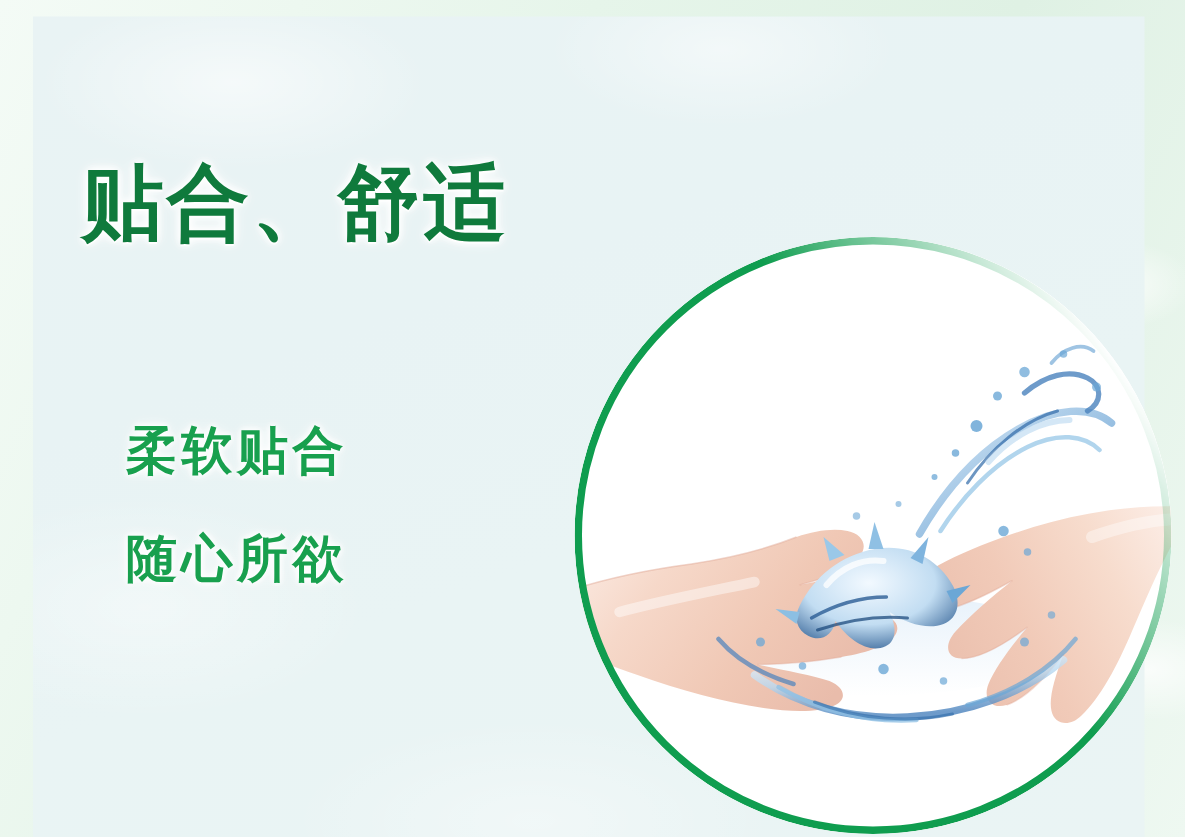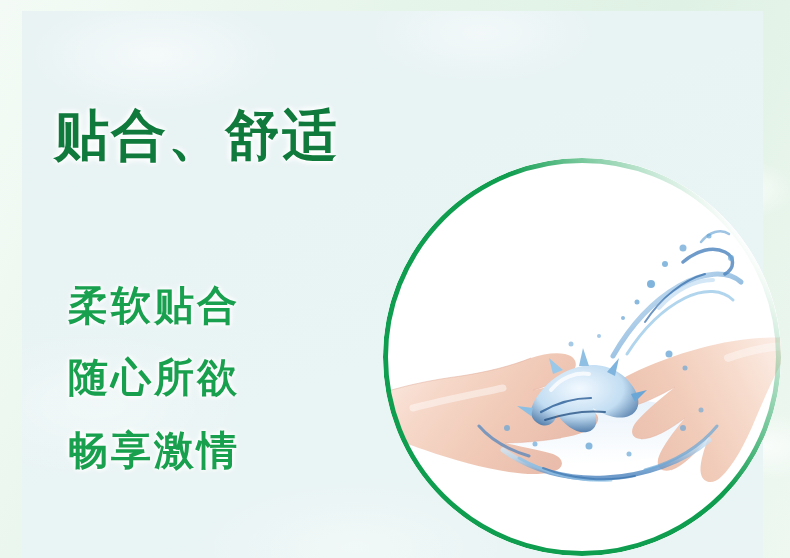--- a/index.html
+++ b/index.html
@@ -99,22 +99,22 @@
     letter-spacing: 2px;
     display: flex;
     align-items: center;
     justify-content: center;
     box-shadow: 0 0 6px rgba(255,255,255,.9);
     white-space: nowrap;
   }
 
   .feature-line {
     position: absolute;
-    left: 68px;
-    font-size: 40px;
+    left: 84px;
+    font-size: 34px;
     font-weight: 700;
     letter-spacing: 3px;
     color: #18a04e;
     white-space: nowrap;
     text-shadow:
       0 0 5px #ffffff, 0 0 5px #ffffff, 0 0 9px #ffffff;
     font-family: "Liberation Sans", "DejaVu Sans", sans-serif;
   }
   #feature-0 { top: 278px; }
   #feature-1 { top: 350px; text-align: center; }
@@ -290,17 +290,16 @@
 
   <div id="text-column">
 
     <div id="headline">贴合、舒适</div>
 
 
     <div class="feature-line" id="feature-0">柔软贴合</div>
 
     <div class="feature-line" id="feature-1">随心所欲</div>
 
-    <div class="feature-line" id="feature-2">畅享激情</div>
 
   </div>
 
 </div>
 
 </body></html>

